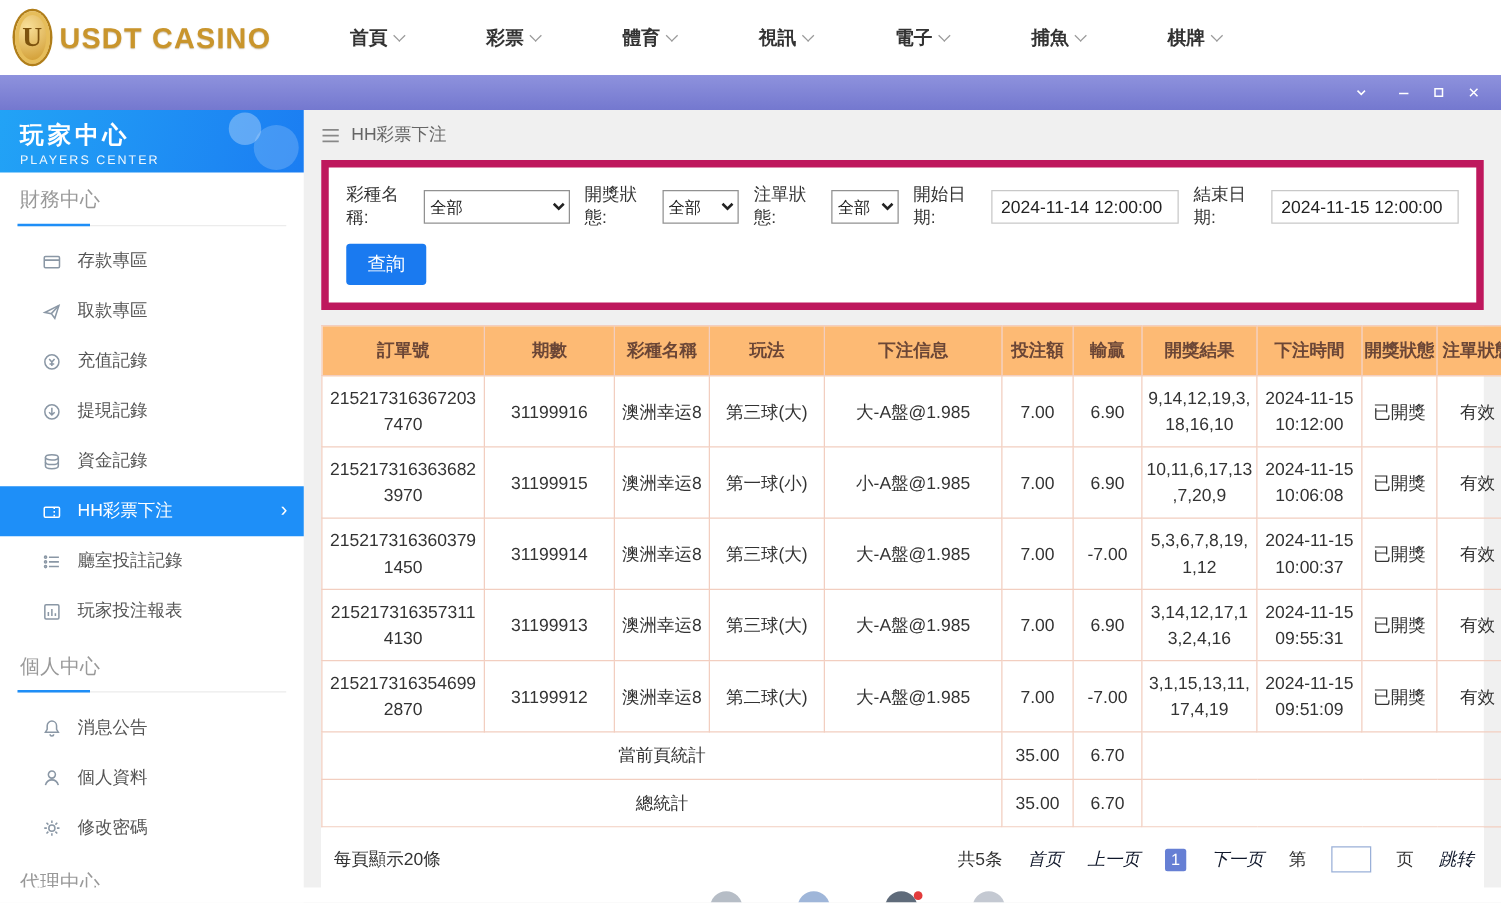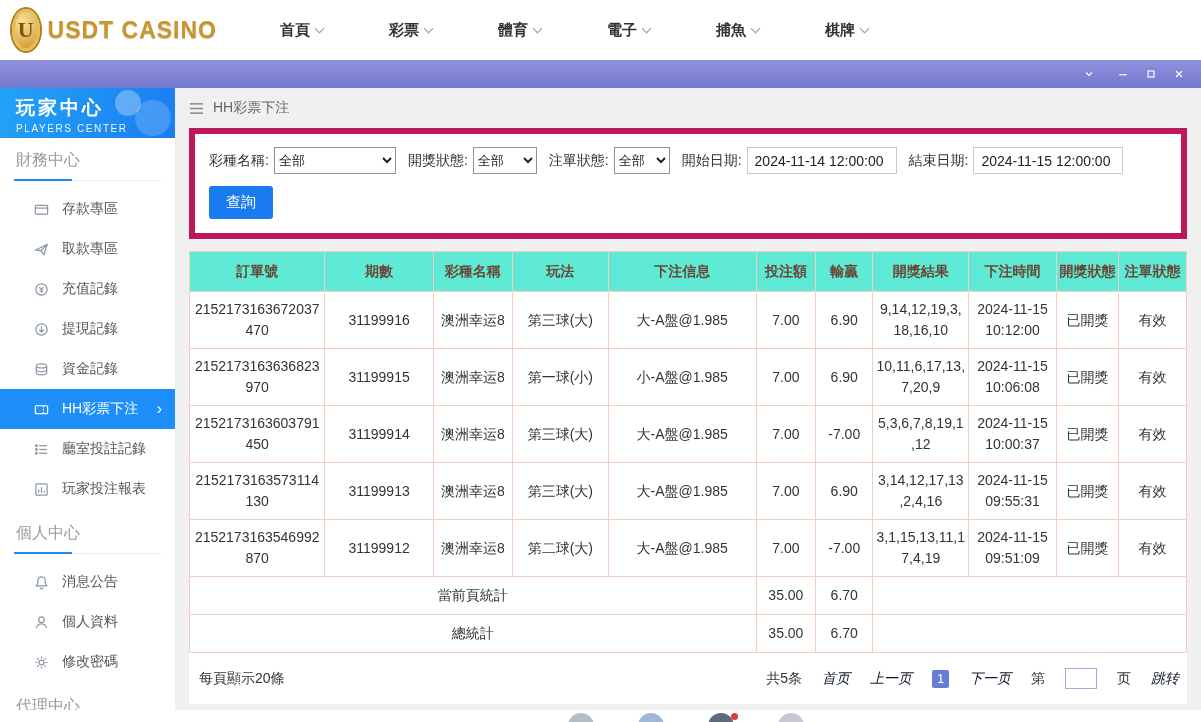--- a/index.html
+++ b/index.html
@@ -28,21 +28,21 @@
     display:flex; align-items:center; justify-content:flex-end; padding-right:8px; }
   .tb-btn { width:28px; height:22px; display:flex; align-items:center; justify-content:center;
     color:#fff; cursor:pointer; }
   .tb-btn svg { stroke:#fff; stroke-width:1.6; fill:none; }
   .tb-chevron { margin-right:6px; }
 
   
   .shell { display:flex; height:634px; }
 
   
-  .sidebar { width:175px; background:#fff; flex-shrink:0; }
+  .sidebar { width:243px; background:#fff; flex-shrink:0; }
   .sb-head { height:50px; background:linear-gradient(105deg,#22a3f6 0%,#1b7df2 100%);
     color:#fff; padding:7px 0 0 16px; position:relative; overflow:hidden; }
   .sb-title { font-size:19px; font-weight:bold; letter-spacing:3px; }
   .sb-sub { font-size:10px; letter-spacing:1.6px; margin-top:2px; opacity:.92; }
   .sb-decor1 { position:absolute; right:34px; top:2px; width:26px; height:26px; border-radius:50%;
     background:rgba(255,255,255,.30); }
   .sb-decor2 { position:absolute; right:4px; top:12px; width:36px; height:36px; border-radius:50%;
     background:rgba(255,255,255,.18); }
   .sb-section-title { margin:0 14px; padding:12px 2px 9px; font-size:16px; color:#999;
     border-bottom:1px solid #ececec; position:relative; }
@@ -72,21 +72,21 @@
   .sel-draw { width:64px; }
   .sel-order { width:56px; }
   .date-input { width:150px; height:27px; border:1px solid #c8c8c8; font-size:14px;
     padding:0 7px; color:#222; font-family:"Liberation Sans", sans-serif; }
   .btn-search { margin-top:12px; background:#1a7af0; color:#fff; border:none; border-radius:3px;
     font-size:15px; padding:7px 17px; cursor:pointer; }
 
   .table-panel { background:#fff; margin-top:12px; }
   table { width:100%; border-collapse:collapse; table-layout:fixed; }
   th, td { border:1px solid #f2cec0; text-align:center; }
-  th { height:40px; font-size:14px; font-weight:bold; color:#6b4636; background:#5eead4;
+  th { height:40px; font-size:14px; font-weight:bold; color:#6b4636; background:#fdba74;
     white-space:nowrap; padding:0 1px; }
   td { font-size:14px; color:#333; padding:4px 3px; height:57px; line-height:1.5;
     overflow-wrap:anywhere; }
   tr.summary td { height:38px; }
 
   .pager { display:flex; justify-content:space-between; align-items:center;
     padding:15px 8px 15px 10px; font-size:14px; color:#333; background:#fff; }
   .pager-right { display:flex; align-items:center; gap:20px; }
   .plink { color:#0f172a; cursor:pointer; text-decoration:none;font-style:italic; }
   .cur-page { background:#667fd4; color:#fff; min-width:17px; height:18px; padding:0 3px;
@@ -117,20 +117,24 @@
       <div class="nav-item">
           <span>首頁</span>
           <i class="chev"></i>
         </div>
       <div class="nav-item">
           <span>彩票</span>
           <i class="chev"></i>
         </div>
       <div class="nav-item">
           <span>體育</span>
+          <i class="chev"></i>
+        </div>
+      <div class="nav-item">
+          <span>視訊</span>
           <i class="chev"></i>
         </div>
       <div class="nav-item">
           <span>電子</span>
           <i class="chev"></i>
         </div>
       <div class="nav-item">
           <span>捕魚</span>
           <i class="chev"></i>
         </div>

